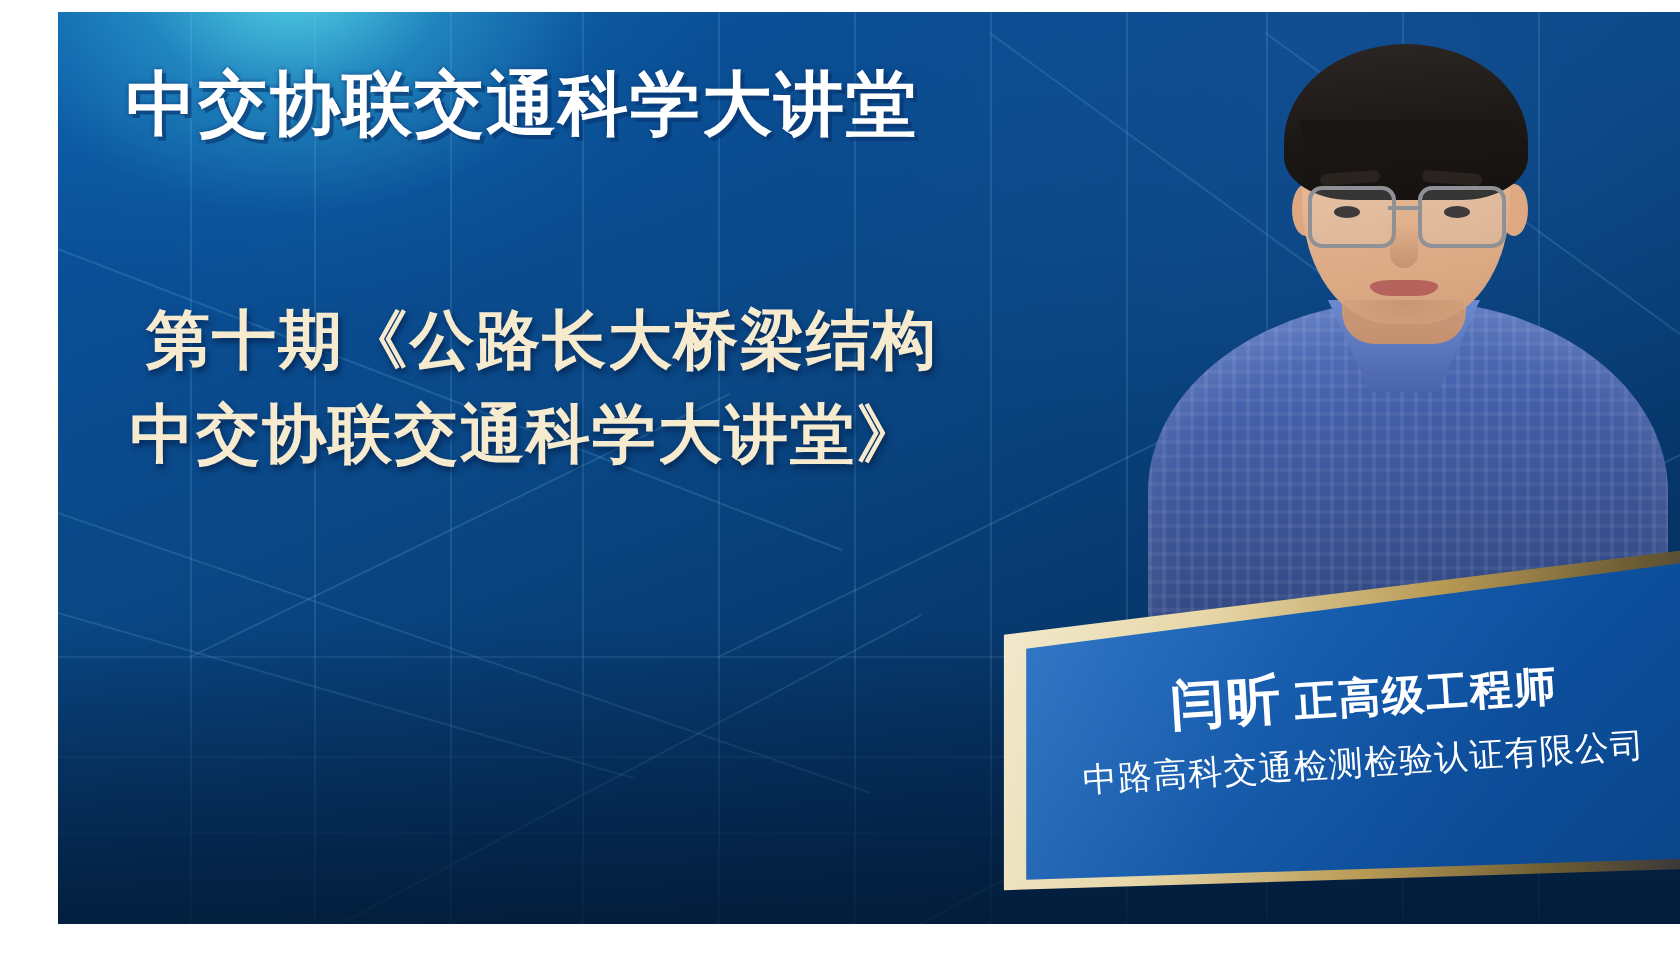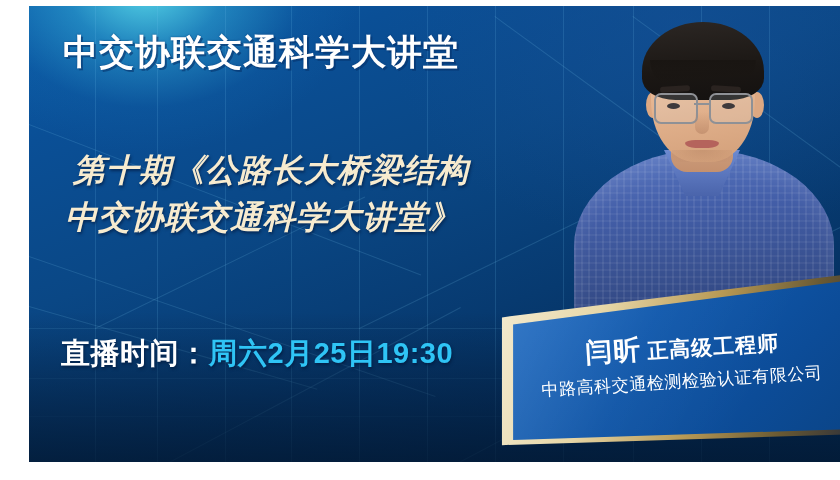--- a/index.html
+++ b/index.html
@@ -67,21 +67,21 @@
   .ph-mouth{position:absolute;left:131px;top:140px;width:34px;height:8px;
     background:#b5635c;border-radius:50%/60% 60% 100% 100%;}
   .ph-chin{position:absolute;left:118px;top:150px;width:60px;height:12px;
     background:radial-gradient(ellipse at 50% 0,rgba(160,110,80,0.28),rgba(0,0,0,0));}
 
   
   #main-title{position:absolute;left:34px;top:23px;font-size:35px;font-weight:bold;
     color:#ffffff;letter-spacing:1px;white-space:nowrap;
     text-shadow:0 0 2px rgba(10,60,120,.9),2px 2px 0 rgba(8,50,105,.55);}
 
-  .subtitle{position:absolute;left:44px;font-style:italic;font-weight:bold;
+  .subtitle{position:absolute;left:44px;font-weight:bold;
     font-size:32px;color:#f7ebcf;letter-spacing:1px;white-space:nowrap;
     text-shadow:1px 2px 3px rgba(3,30,70,.75);}
   #subtitle-1{top:143px;}
   #subtitle-2{top:190px;left:36px;}
 
   #livetime{position:absolute;left:32px;top:328px;font-size:29px;font-weight:bold;
     white-space:nowrap;letter-spacing:0.5px;text-shadow:1px 2px 3px rgba(3,28,64,.8);}
   #livetime .lbl{color:#ffffff;}
   #livetime .val{color:#2fc4f5;}
 
@@ -156,23 +156,20 @@
     <div class="ph-nose"></div>
     <div class="ph-mouth"></div>
     <div class="ph-chin"></div>
   </div>
 
   <div id="main-title">中交协联交通科学大讲堂</div>
 
   <div class="subtitle" id="subtitle-1">第十期《公路长大桥梁结构</div>
   <div class="subtitle" id="subtitle-2">中交协联交通科学大讲堂》</div>
 
-  <div id="livetime">
-    <span class="lbl">直播时间：</span><span class="val">周六2月25日19:30</span>
-  </div>
 
   <div id="speaker-panel">
     <div class="sp-gold"></div>
     <div class="sp-fill"></div>
     <div class="sp-sheen"></div>
     <div id="speaker-line">
       <span id="speaker-name">闫昕</span><span id="speaker-role">正高级工程师</span>
     </div>
     <div id="speaker-org">中路高科交通检测检验认证有限公司</div>
   </div>

